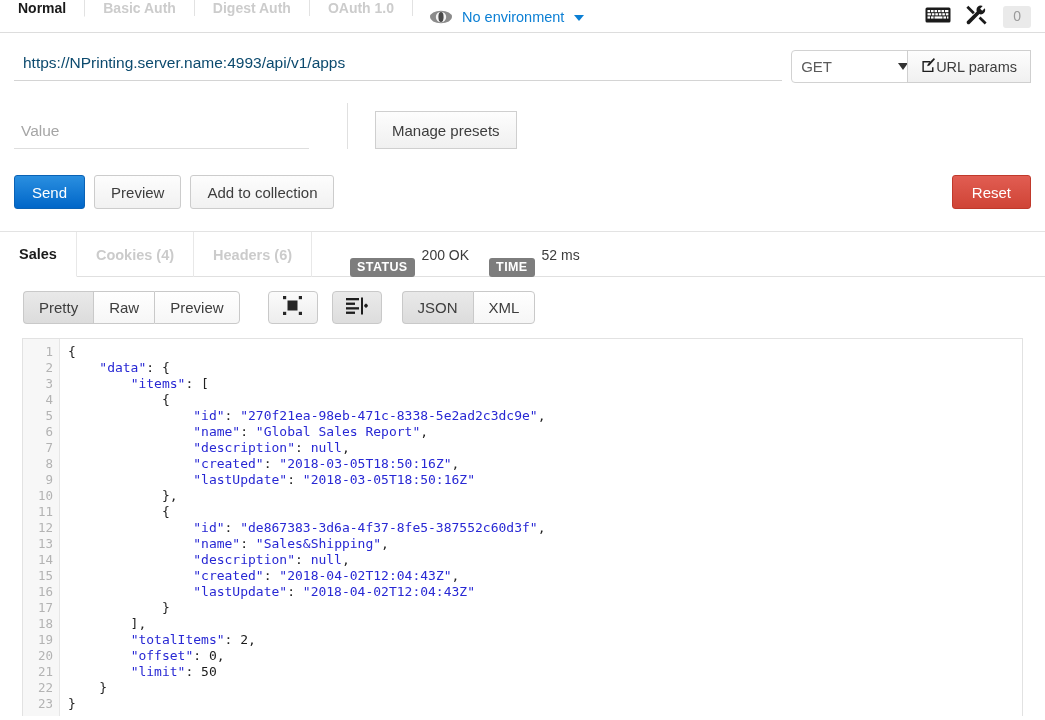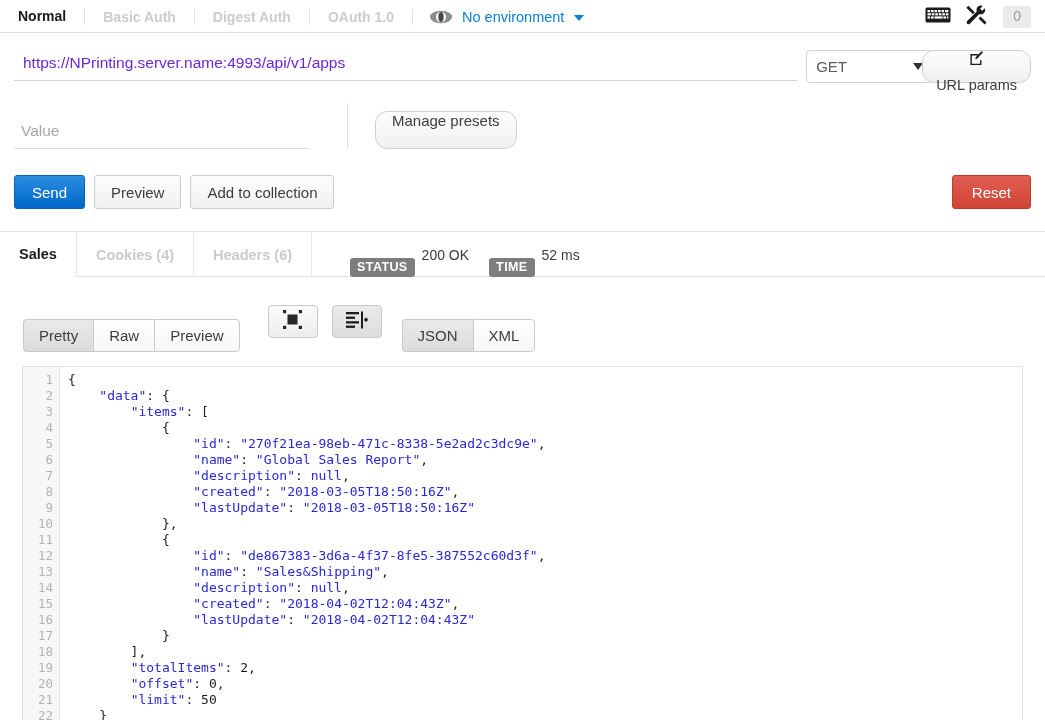--- a/index.html
+++ b/index.html
@@ -20,21 +20,21 @@
     background: #ffffff;
   }
   .topbar-underline {
     position: absolute;
     left: 0; right: 0; top: 32px;
     height: 1px;
     background: #dddddd;
   }
   .tabstrip {
     display: flex;
-    align-items: center;
+    align-items: flex-start;
     height: 33px;
   }
   .tab {
     display: flex;
     align-items: center;
     padding: 0 18px;
     font-size: 14px;
     color: #cccccc;
     font-weight: bold;
     border-right: 1px solid #e2e2e2;
@@ -102,21 +102,21 @@
     gap: 0;
   }
   .url-wrap { flex: 1; padding-right: 9px; }
   .url-input {
     width: 100%;
     border: none;
     border-bottom: 1px solid #d4d4d4;
     outline: none;
     font-size: 15.5px;
     font-family: "Liberation Sans", sans-serif;
-    color: #6d28d9;
+    color: #0c4a6e;
     padding: 4px 2px 8px 9px;
     background: transparent;
   }
   .select-wrap { width: 107px; }
   select.method, .method-fake {
     width: 127px;
     height: 33px;
     border: 1px solid #d2d2d2;
     border-radius: 4px;
     background: #ffffff;
@@ -134,30 +134,29 @@
     width: 0; height: 0;
     border-left: 5px solid transparent;
     border-right: 5px solid transparent;
     border-top: 7px solid #333;
   }
   .btn {
     font-family: "Liberation Sans", sans-serif;
     font-size: 14.5px;
     color: #3d3d3d;
     border: 1px solid #cfcfcf;
-    border-radius: 12px;
+    border-radius: 0;
     background: linear-gradient(to bottom, #fbfbfb 0%, #ededed 100%);
     height: 33px;
     padding: 0 13px;
     cursor: pointer;
     display: inline-flex;
     align-items: center;
-    gap: 8px;
+    gap: 0;
     white-space: nowrap;
-    flex-direction: column;
   }
   .btn.pressed {
     background: linear-gradient(to bottom, #e2e2e2 0%, #d6d6d6 100%);
     border-color: #bdbdbd;
   }
   .btn.plain {
     background: linear-gradient(to bottom, #fdfdfd 0%, #f0f0f0 100%);
   }
   .row1 .btn { margin-left: 9px; }
 
@@ -281,21 +280,21 @@
   }
   .status-val { margin-right: 13px; font-size: 14px; color: #3c3c3c; }
 
   
   .viewer-toolbar {
     display: flex;
     align-items: center;
     padding: 14px 0 14px 23px;
     gap: 0;
   }
-  .grp { display: flex; margin-top: 28px; }
+  .grp { display: flex; }
   .grp .gbtn {
     border: 1px solid #c9c9c9;
     border-right: none;
     background: linear-gradient(to bottom, #fbfbfb 0%, #e9e9e9 100%);
     height: 33px;
     padding: 0 15px;
     font-size: 15px;
     color: #3d3d3d;
     font-family: "Liberation Sans", sans-serif;
     cursor: pointer;

